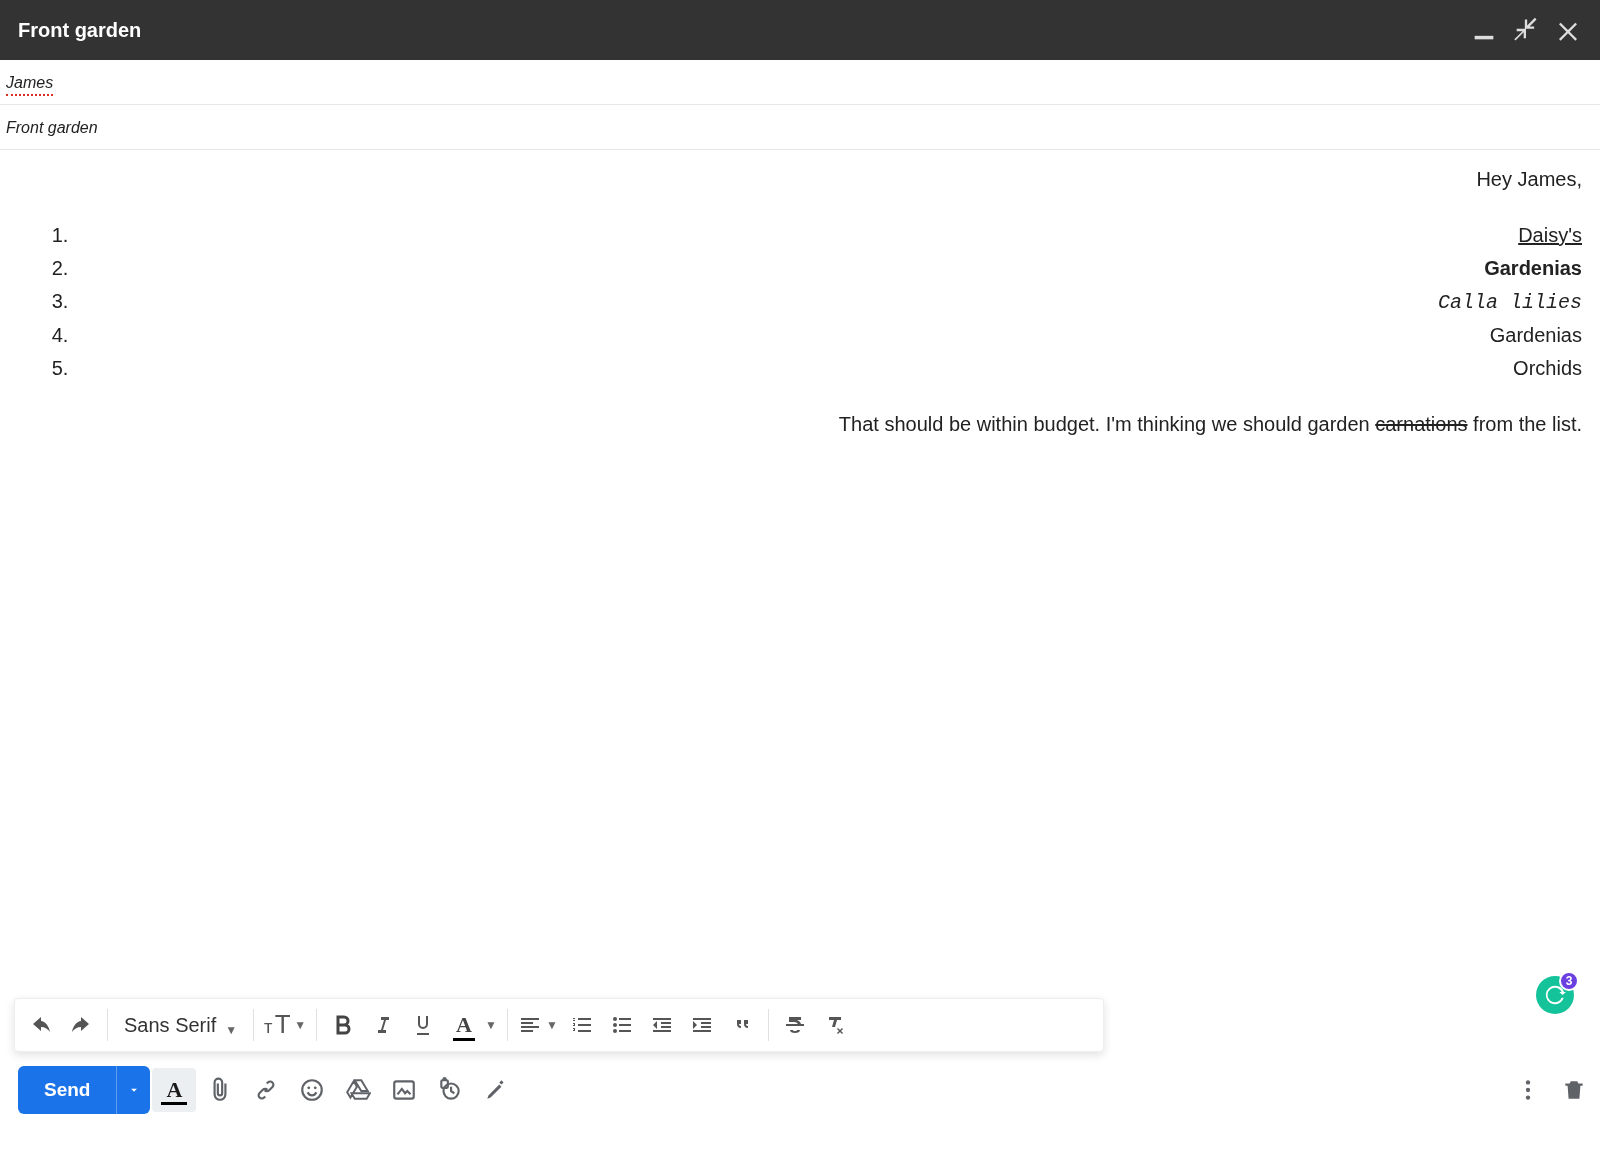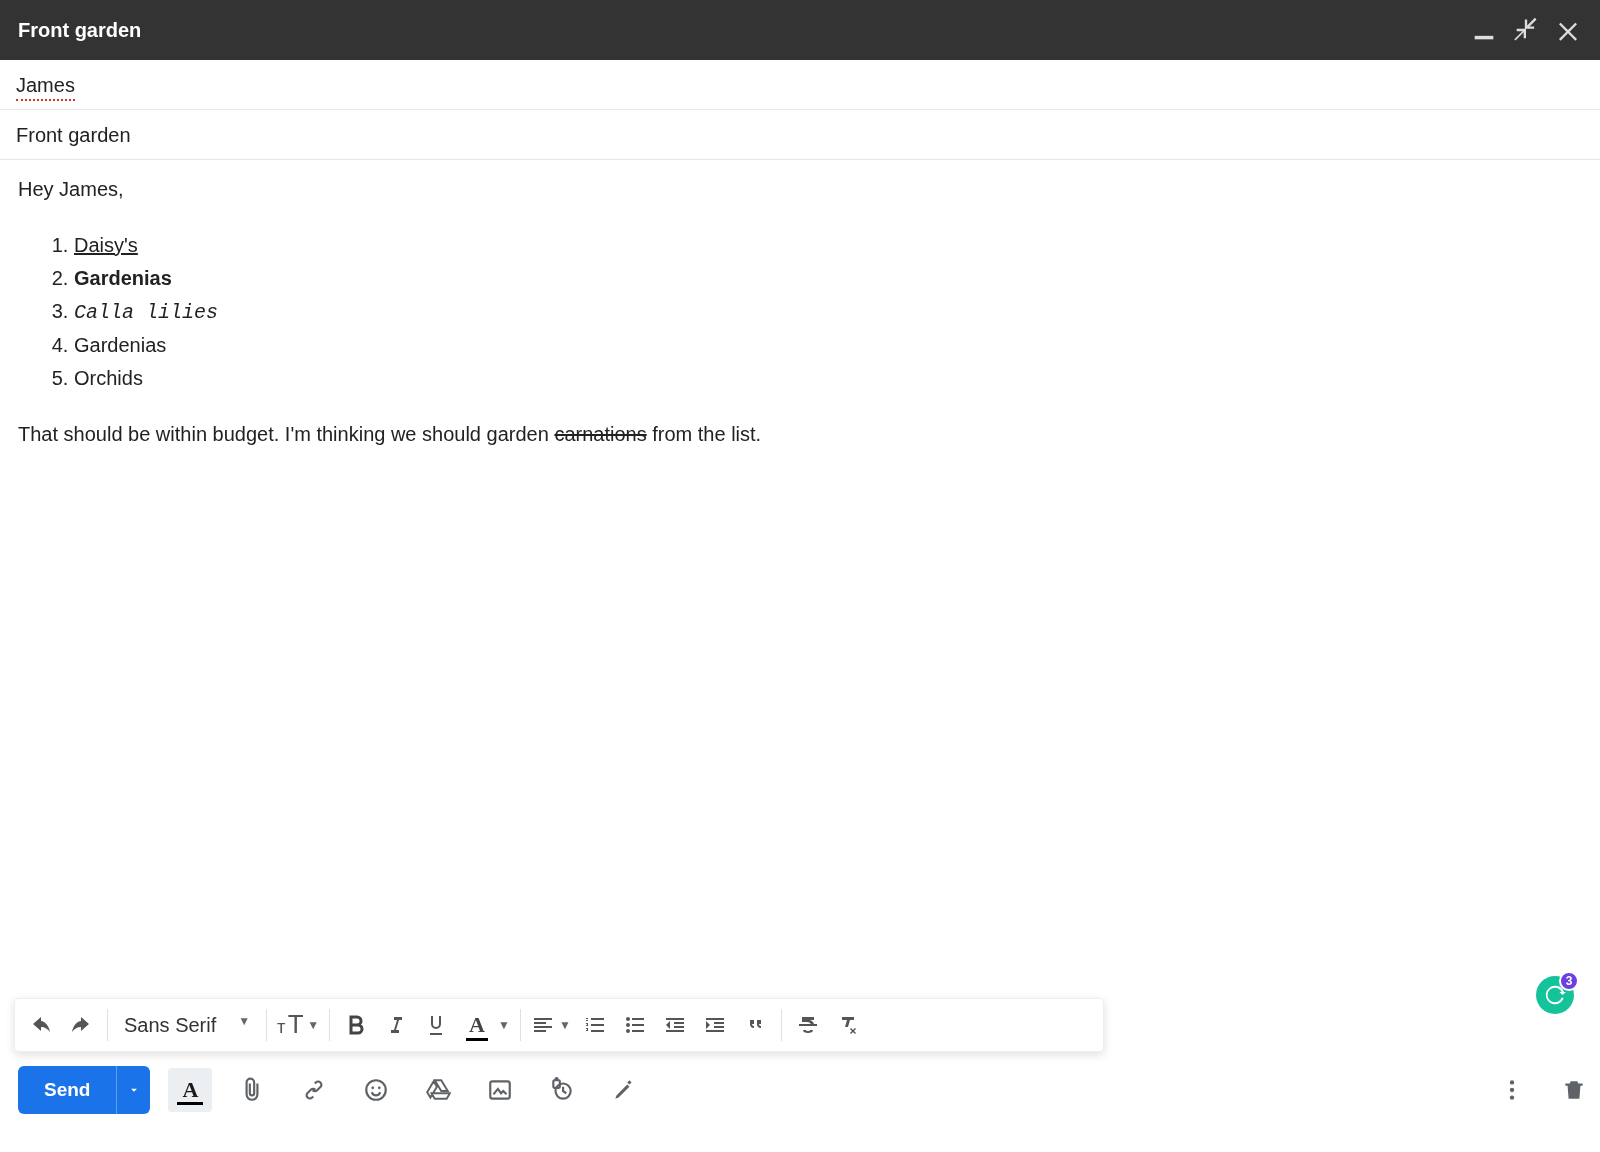--- a/index.html
+++ b/index.html
@@ -5,50 +5,50 @@
   * { box-sizing: border-box; margin: 0; padding: 0; }
   html, body { width: 1600px; height: 1152px; font-family: Arial, Helvetica, sans-serif; background: #fff; overflow: hidden; }
   .window { width: 1600px; height: 1132px; display: flex; flex-direction: column; background: #fff; position: relative; }
 
   
   .titlebar { background: #333333; color: #fff; height: 60px; display: flex; align-items: center; padding: 0 18px; }
   .titlebar .title { font-size: 20px; font-weight: 600; flex: 1; }
   .titlebar .tb-icon { width: 28px; height: 28px; display:flex; align-items:center; justify-content:center; margin-left: 14px; cursor:pointer; fill:#ddd; }
 
   
-  .field-row { padding: 14px 18px 12px 16px; border-bottom: 1px solid #e7e7e7; font-size: 20px; color: #222; }
+  .field-row { padding: 14px 18px 12px 6px; border-bottom: 1px solid #e7e7e7; font-size: 16px; color: #222; font-style: italic; }
   .recipient-chip { display:inline-block; position: relative; }
   .recipient-chip::after { content:""; position:absolute; left:0; right:0; bottom:-4px; border-bottom: 2px dotted #d93025; }
 
   
-  .body-area { flex: 1; padding: 14px 18px 0 18px; font-size: 20px; color: #222; line-height: 1.55; overflow:auto; }
+  .body-area { flex: 1; padding: 14px 18px 0 18px; font-size: 20px; color: #222; line-height: 1.55; overflow:auto;text-align:right; }
   .body-area p { margin: 0 0 24px 0; }
   .body-area ol { margin: 12px 0 24px 42px; padding-left: 14px; }
   .body-area ol li { padding: 1px 0; }
   .underline { text-decoration: underline; }
   .bold { font-weight: 700; }
   .italic { font-style: italic; font-family: Liberation Mono, monospace; }
   .strike { text-decoration: line-through; }
 
   
   .format-bar-wrap { padding: 0 14px; }
   .format-bar { display:flex; align-items:center; height: 54px; background:#fff; border:1px solid #eee; border-radius:4px; box-shadow: 0 3px 10px rgba(0,0,0,0.12); padding: 0 6px; width: 1090px; }
   .sep { width:1px; height:32px; background:#e0e0e0; margin:0 6px; }
   .fb-btn { min-width:40px; height:40px; display:flex; align-items:center; justify-content:center; cursor:pointer; border-radius:4px; color:#444; }
   .fb-btn svg { width:24px; height:24px; fill:#555; }
-  .fb-font { display:flex; align-items:flex-start; gap:22px; font-size:20px; color:#333; padding:0 10px; cursor:pointer; }
+  .fb-font { display:flex; align-items:flex-end; gap:9px; font-size:20px; color:#333; padding:0 10px; cursor:pointer; }
   .fb-font .caret { font-size:12px; color:#666; }
   .fb-combo { display:flex; align-items:center; gap:2px; cursor:pointer; padding:0 4px; }
   .fb-combo .caret { font-size:12px; color:#666; margin-left:2px; }
   .color-a { position:relative; }
   .color-a::after { content:""; position:absolute; left:6px; right:6px; bottom:4px; height:3px; background:#000; }
   .text-a { font-family: "Times New Roman", serif; font-size:22px; font-weight:600; }
 
   
-  .action-bar { display:flex; align-items:center; padding: 14px 4px 18px 18px; gap: 18px; }
+  .action-bar { display:flex; align-items:center; padding: 14px 4px 18px 18px; gap: 2px; }
   .send-wrap { display:flex; }
   .send-btn { background:#1a73e8; color:#fff; border:none; font-size:19px; font-weight:600; padding:0 26px; height:48px; border-radius:6px 0 0 6px; cursor:pointer; }
   .send-more { background:#1a73e8; color:#fff; border:none; border-left:1px solid rgba(255,255,255,0.3); height:48px; width:34px; border-radius:0 6px 6px 0; cursor:pointer; display:flex; align-items:center; justify-content:center; }
   .ab-btn { width:44px; height:44px; display:flex; align-items:center; justify-content:center; cursor:pointer; border-radius:4px; }
   .ab-btn svg { width:26px; height:26px; fill:#5f6368; }
   .ab-btn.active { background:#eceff1; }
   .ab-btn.active svg text, .ab-btn.active .text-a { color:#1a1a1a; }
   .underline-a { position:relative; }
   .underline-a::after { content:""; position:absolute; left:9px; right:9px; bottom:7px; height:3px; background:#000; }
   .spacer { flex:1; }

